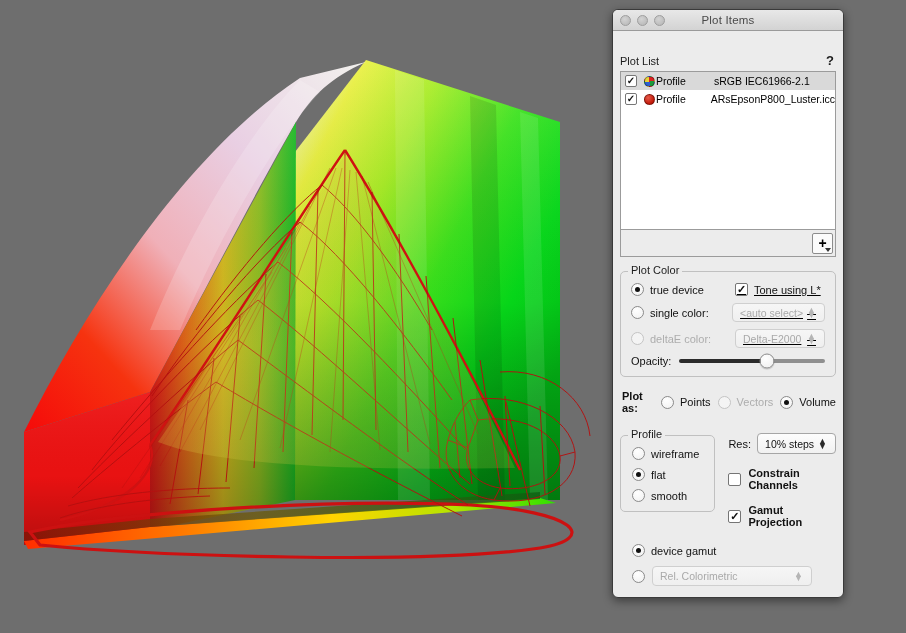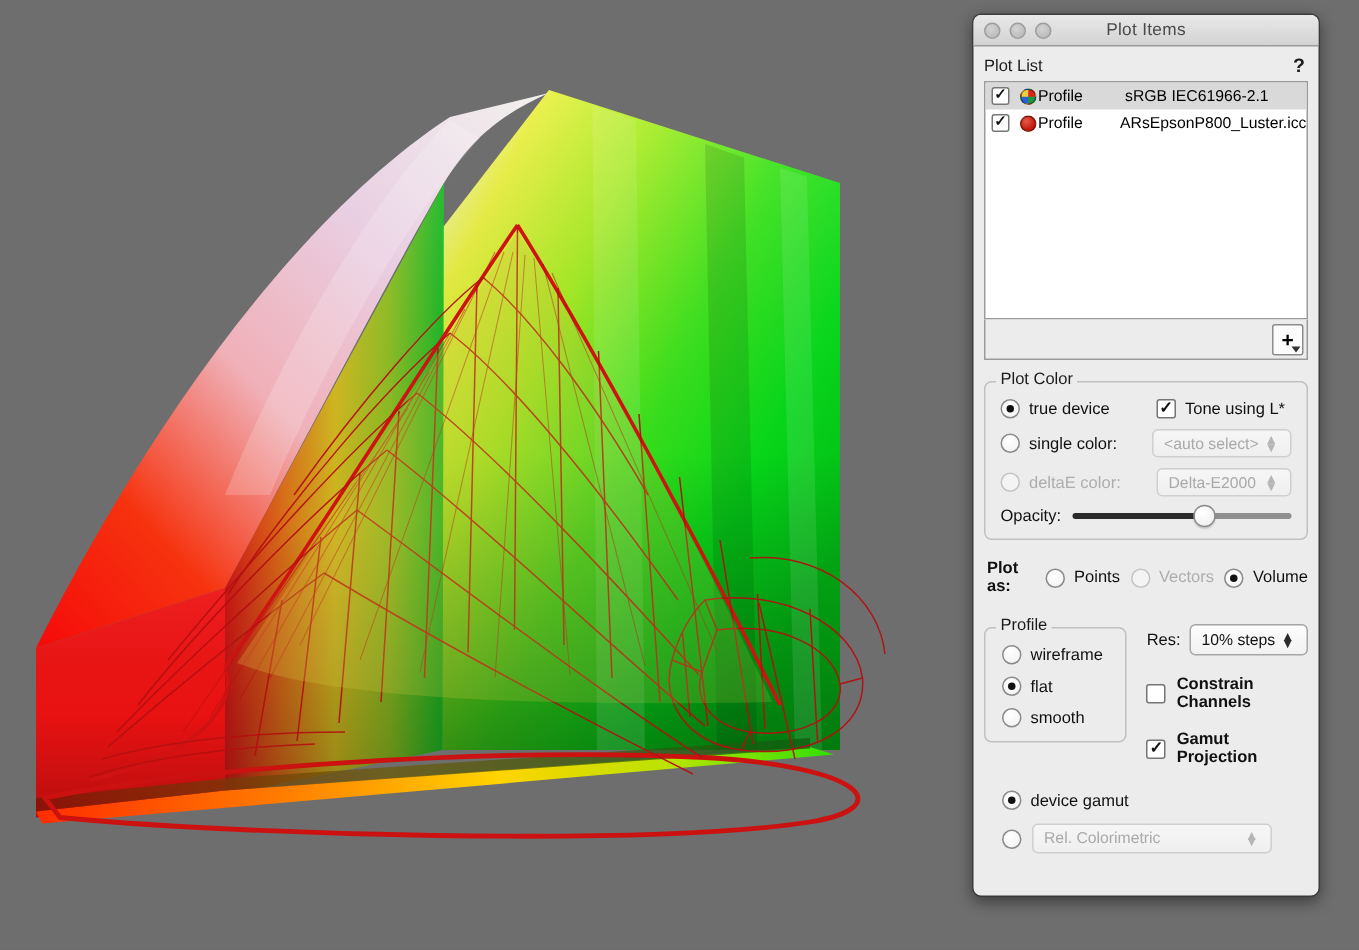--- a/index.html
+++ b/index.html
@@ -14,21 +14,21 @@
 
   
   #plot-canvas {
     position:absolute; left:0; top:0; width:906px; height:633px;
     background:#6e6e6e;
   }
 
   
   #plot-items-window {
     position:absolute;
-    left:648px; top:9px;
+    left:612px; top:9px;
     width:232px; height:589px;
     background:#ececec;
     border-radius:6px;
     border:1px solid #3a3a3a;
     box-shadow: 0 3px 10px rgba(0,0,0,0.45);
     overflow:hidden;
     font-size:11px;
     color:#000;
   }
   .titlebar {
@@ -44,21 +44,21 @@
         border:1px solid #9d9d9d; }
   .win-title {
     position:absolute; left:0; right:0; text-align:center;
     font-size:11.5px; color:#4a4a4a; letter-spacing:0.2px;
     pointer-events:none;
   }
 
   .body-pad { padding:5px 7px 0 7px; }
 
   .row-head { display:flex; align-items:center; justify-content:space-between;
-              height:16px; margin-bottom:2px; }
+              height:16px; margin-bottom:2px;margin-top:17px; }
   .row-head .lbl { font-size:11px; color:#1c1c1c; }
   .help-q { font-weight:bold; font-size:13px; color:#1a1a1a; cursor:pointer;
             line-height:12px; padding-right:2px; }
 
   
   .list-box {
     background:#fff; border:1px solid #9b9b9b;
     height:159px; overflow:hidden;
   }
   .list-row {
@@ -143,21 +143,21 @@
   .popup.dis { color:#a9a9a9; border-color:#cfcfcf;
                background:linear-gradient(to bottom,#f6f6f6,#efefef); }
   .popup .ptxt { flex:1; white-space:nowrap; overflow:hidden; }
   .arrows { display:flex; flex-direction:column; line-height:0.5;
             font-size:9px; color:#2a2a2a; margin-left:4px; }
   .popup.dis .arrows { color:#b5b5b5; }
 
   
   .pc-line { display:flex; align-items:center; margin-bottom:7px; }
   .pc-left { width:104px; }
-  .pc-right { flex:1; }
+  .pc-right { flex:1;text-decoration:underline; }
 
   .slider-row { display:flex; align-items:center; gap:8px; margin-top:3px; }
   .slider-track {
     flex:1; height:4px; border-radius:2px; position:relative;
     background: linear-gradient(to right,#2b2b2b 0 60%,#8f8f8f 60% 100%);
   }
   .slider-knob {
     position:absolute; top:50%; left:60%; transform:translate(-50%,-50%);
     width:15px; height:15px; border-radius:50%;
     background: radial-gradient(circle at 38% 30%, #ffffff, #ededed);

